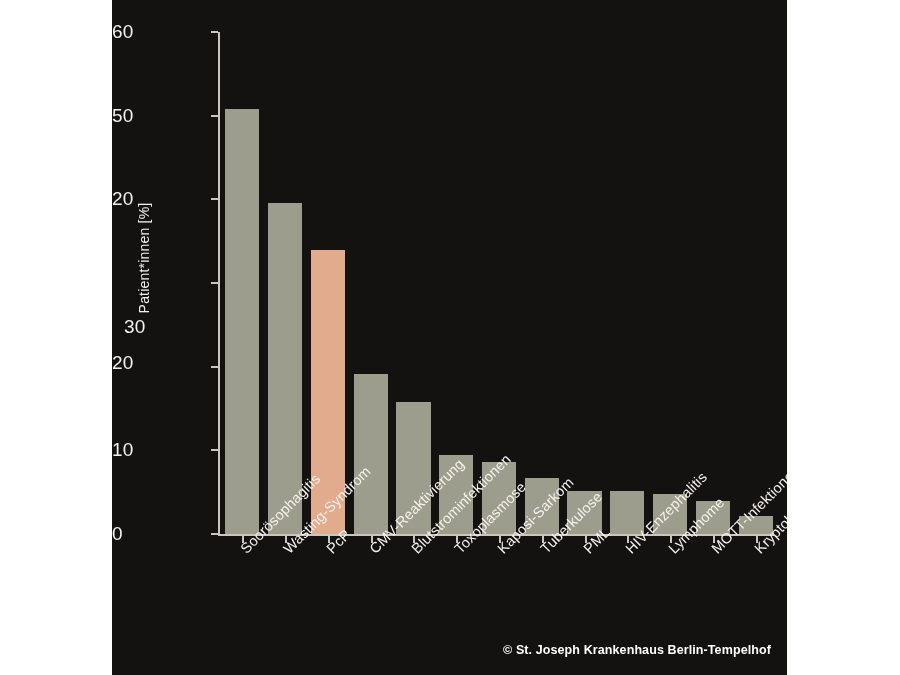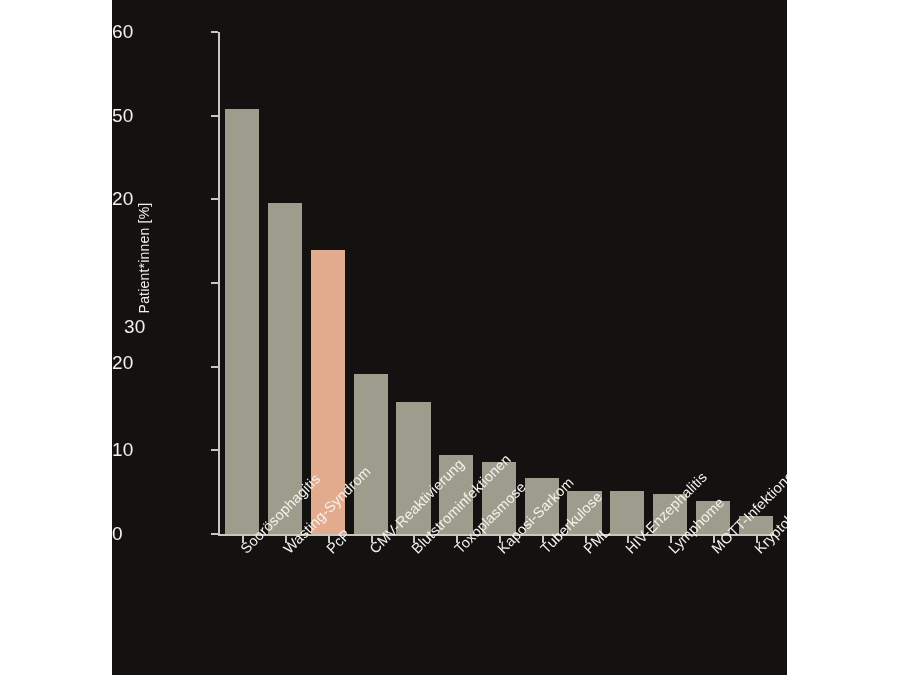--- a/index.html
+++ b/index.html
@@ -163,14 +163,15 @@
           <div class="xlabel" style="left: 383px; top: 546px;">Kaposi-Sarkom</div>
           <div class="xlabel" style="left: 425.769px; top: 546px;">Tuberkulose</div>
           <div class="xlabel" style="left: 468.538px; top: 546px;">PML</div>
           <div class="xlabel" style="left: 511.308px; top: 546px;">HIV-Enzephalitis</div>
           <div class="xlabel" style="left: 554.077px; top: 546px;">Lymphome</div>
           <div class="xlabel" style="left: 596.846px; top: 546px;">MOTT-Infektionen</div>
           <div class="xlabel" style="left: 639.615px; top: 546px;">Kryptokokkose</div>
         </div>
 
     </div>
+    <div id="copyright">© St. Joseph Krankenhaus Berlin-Tempelhof</div>
   </div>
 </div>
 
 </body></html>

